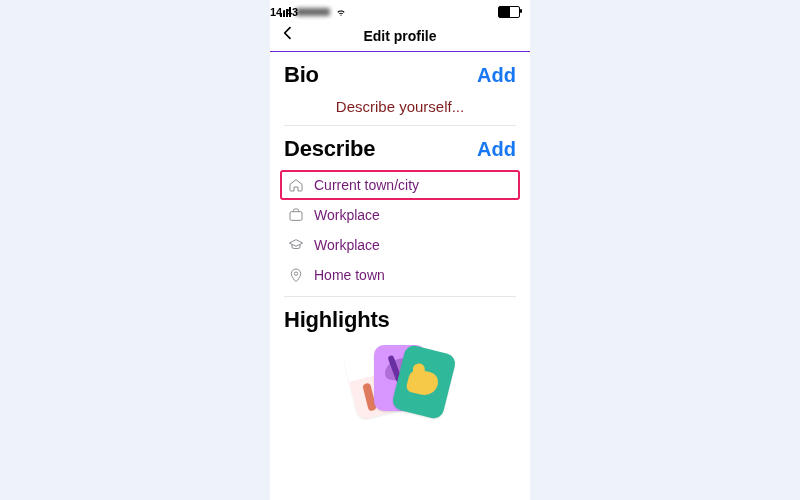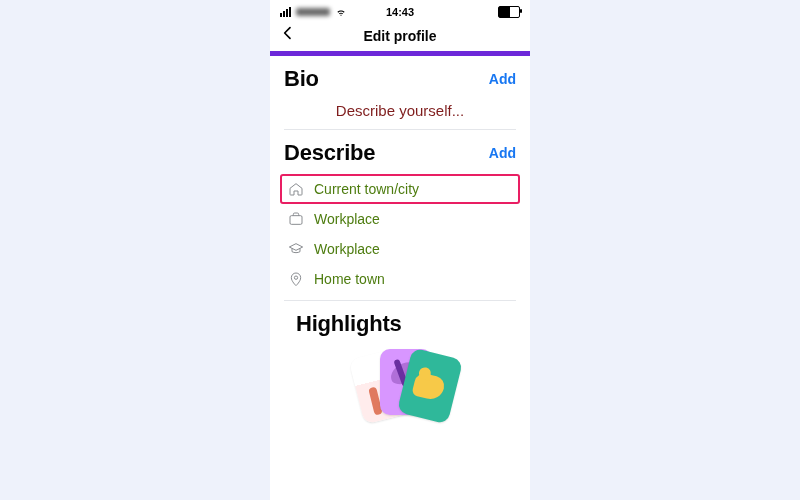--- a/index.html
+++ b/index.html
@@ -8,40 +8,40 @@
   .statusbar{height:18px;padding:3px 10px 0 10px;display:flex;align-items:center;justify-content:space-between;font-size:11px;font-weight:600;color:#000;}
   .sb-left{display:flex;align-items:center;gap:5px;}
   .bars{display:flex;align-items:flex-end;gap:1px;}
   .bars span{width:2px;background:#000;display:block;}
   .bars span:nth-child(1){height:4px;}
   .bars span:nth-child(2){height:6px;}
   .bars span:nth-child(3){height:8px;}
   .bars span:nth-child(4){height:10px;}
   .carrier{width:34px;height:8px;filter:blur(2px);background:#6b6b6b;border-radius:2px;}
   .wifi{width:12px;height:12px;}
-  .sb-center{position:absolute;left:0;right:0;text-align:center;font-weight:600;}
+  .sb-center{position:absolute;left:0;right:0;text-align:left;font-weight:600;}
   .battery{width:20px;height:10px;border:1px solid #000;border-radius:2px;position:relative;}
   .battery:after{content:"";position:absolute;right:-3px;top:2px;width:2px;height:4px;background:#000;border-radius:1px;}
   .battery .lvl{background:#000;height:100%;width:55%;}
-  .navbar{height:30px;display:flex;align-items:center;justify-content:center;position:relative;border-bottom:5px solid #6d28d9;}
+  .navbar{height:30px;display:flex;align-items:center;justify-content:center;position:relative;border-bottom:1px solid #6d28d9;}
   .back{position:absolute;left:10px;top:4px;width:22px;height:22px;cursor:pointer;}
   .back svg{width:16px;height:16px;}
   .navtitle{font-size:14px;font-weight:700;color:#050505;}
   .section{padding:10px 14px 0 14px;}
   .section-head{display:flex;align-items:center;justify-content:space-between;margin-bottom:6px;}
   .section-title{font-weight:800;font-size:22px;color:#050505;letter-spacing:-0.2px;}
-  .add{color:#1877f2;font-weight:700;font-size:14px;cursor:pointer;}
+  .add{color:#1877f2;font-weight:700;font-size:20px;cursor:pointer;}
   .bio-ph{color:#7f1d1d;font-size:15px;text-align:center;padding:4px 0 10px 0;}
   .divider{height:1px;background:#e4e6ea;margin:0 14px;}
   .items{padding:2px 14px 6px 14px;}
-  .row{display:flex;align-items:center;gap:10px;padding:7px 4px;color:#4d7c0f;font-size:14px;cursor:pointer;}
+  .row{display:flex;align-items:center;gap:10px;padding:7px 4px;color:#701a75;font-size:14px;cursor:pointer;}
   .row.hl{border:2px solid #e91e63;border-radius:3px;margin:0 -4px;padding:5px 6px;}
   .ic{width:16px;height:16px;flex:0 0 16px;display:flex;align-items:center;justify-content:center;}
   .ic svg{width:16px;height:16px;stroke:#8a8d91;fill:none;stroke-width:1.5;}
-  .hl-section{padding:10px 14px 0 14px;margin-left:12px;}
+  .hl-section{padding:10px 14px 0 14px;}
   .cards{display:flex;justify-content:center;padding:6px 0 0 0;}
   .cardwrap{position:relative;width:120px;height:66px;}
   .card{position:absolute;width:52px;height:66px;border-radius:10px;box-shadow:0 1px 2px rgba(0,0,0,.12);}
   .card.a{left:10px;top:4px;transform:rotate(-14deg);background:linear-gradient(#fff 40%,#ffecec 40%);}
   .card.a:before{content:"";position:absolute;left:12px;bottom:6px;width:8px;height:28px;background:#e07a5f;border-radius:4px;}
   .card.a:after{content:"";position:absolute;left:22px;bottom:6px;width:8px;height:22px;background:#3d8b6d;border-radius:4px;}
   .card.b{left:34px;top:0;transform:rotate(0deg);background:#d896ff;overflow:hidden;}
   .card.b:before{content:"";position:absolute;left:10px;top:14px;width:32px;height:20px;background:#b06fd8;border-radius:50% 50% 50% 50%/60% 60% 40% 40%;transform:rotate(-20deg);}
   .card.b:after{content:"";position:absolute;left:18px;top:10px;width:6px;height:28px;background:#6a2fa0;transform:rotate(-20deg);border-radius:3px;}
   .card.c{left:58px;top:4px;transform:rotate(14deg);background:#2fb89a;overflow:hidden;}

